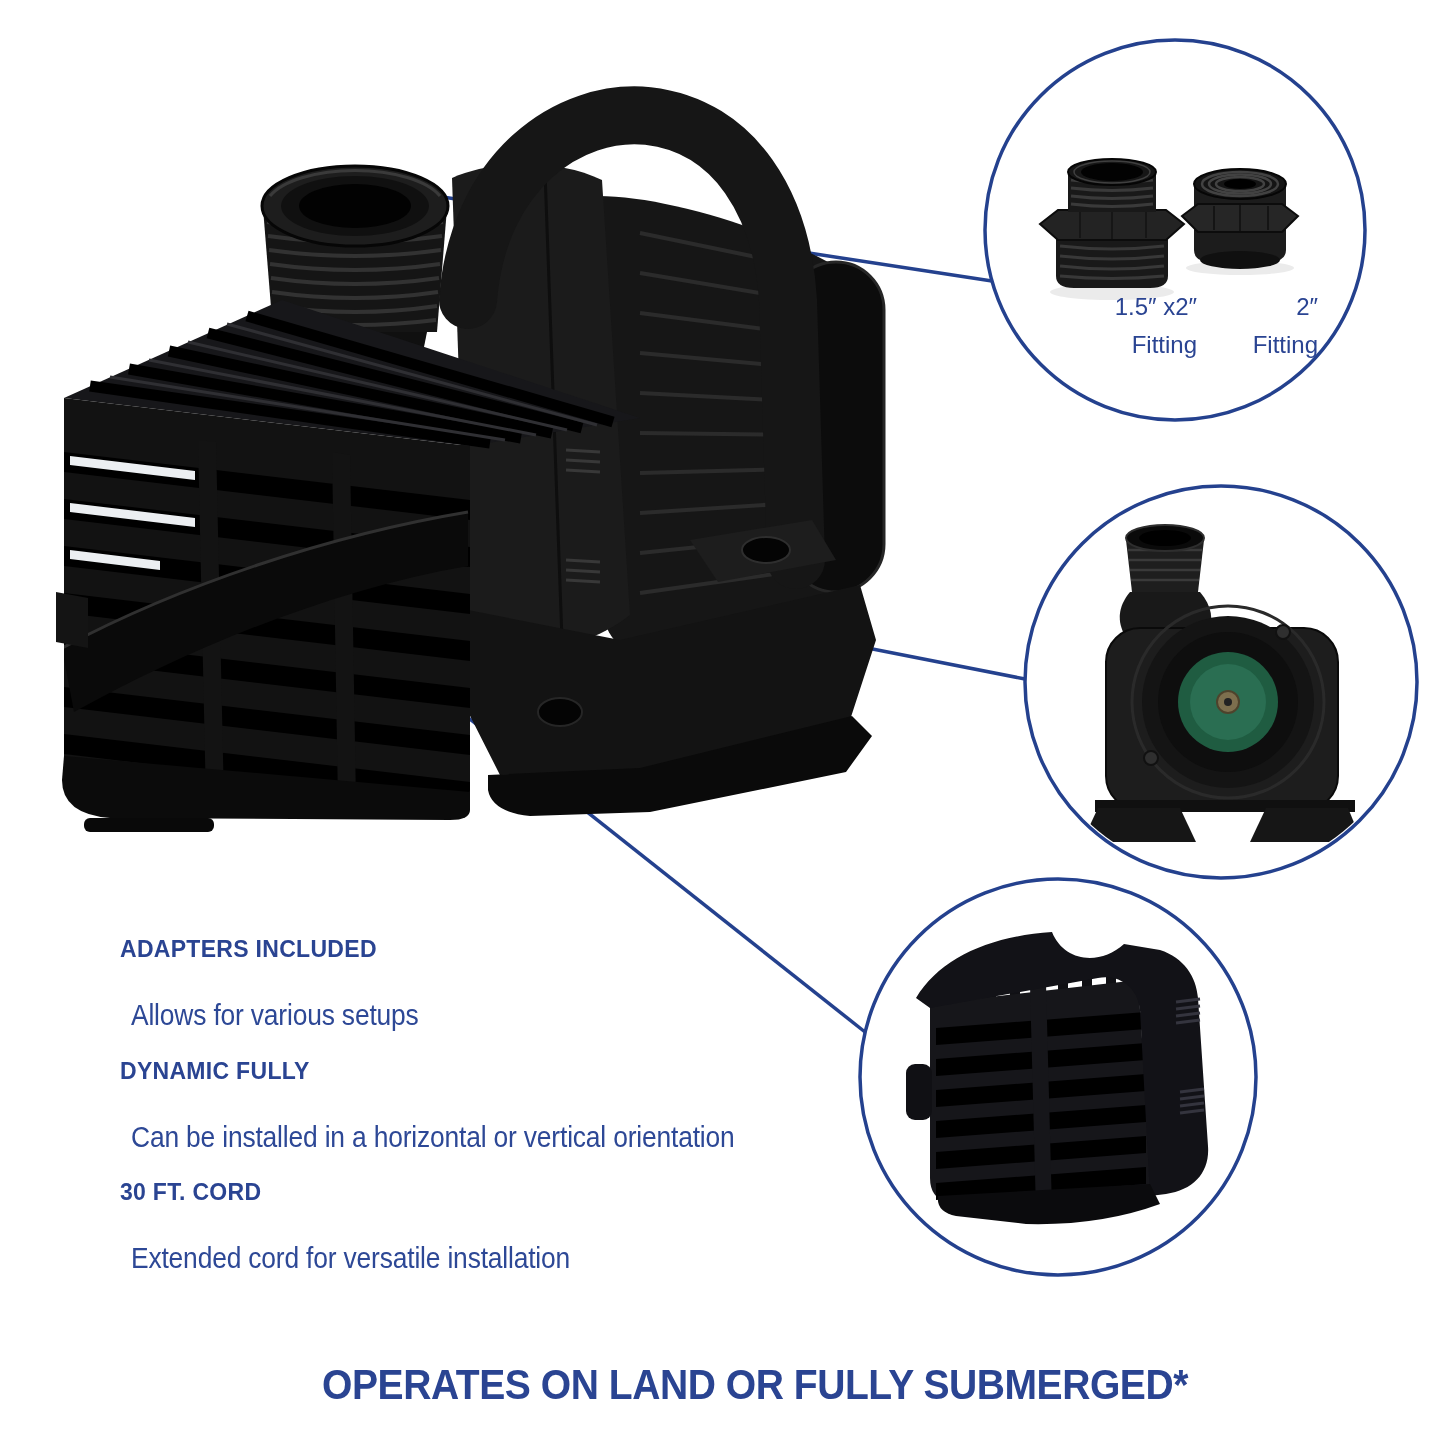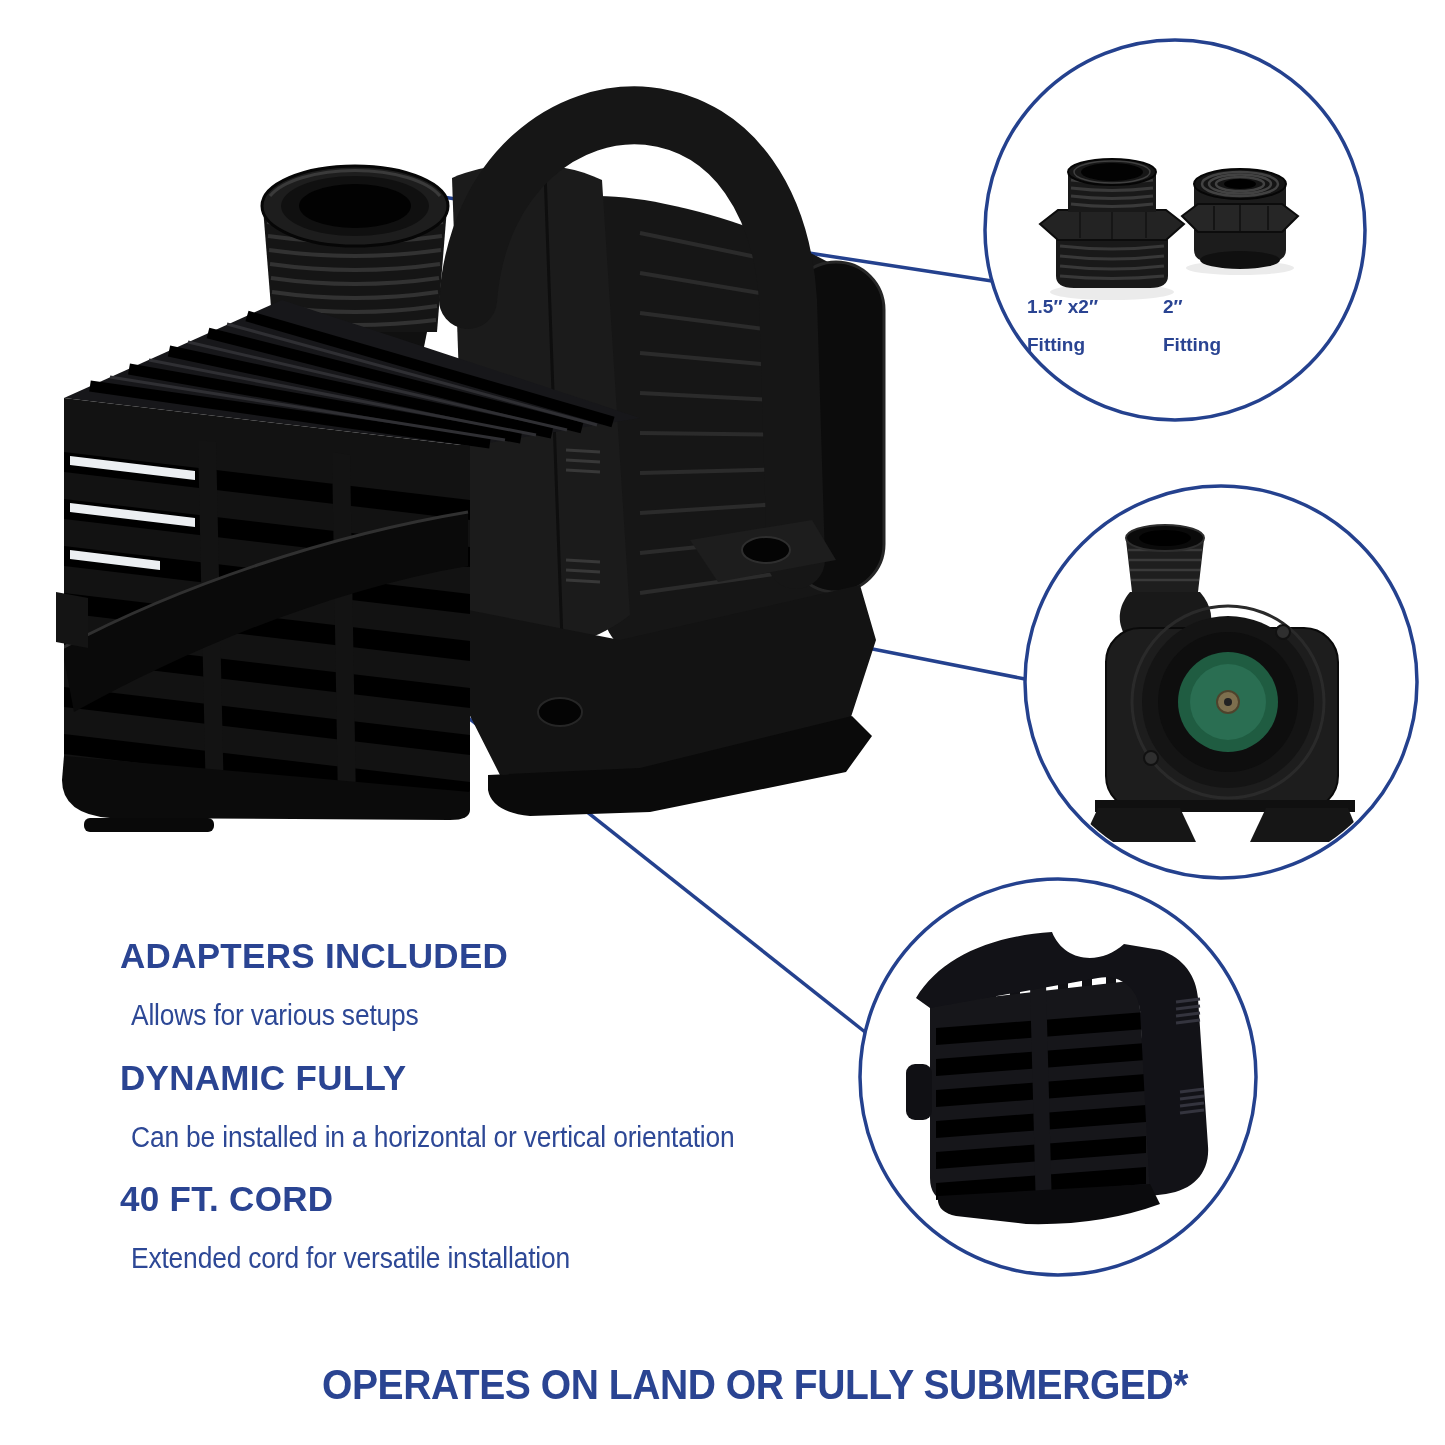--- a/index.html
+++ b/index.html
@@ -1,27 +1,27 @@
 <!DOCTYPE html>
 <html><head>
 <meta charset="utf-8">
 <style>
   html,body{margin:0;padding:0;background:#ffffff;}
   body{width:1445px;height:1445px;position:relative;font-family:"Liberation Sans",sans-serif;overflow:hidden;}
   .stage{position:absolute;left:0;top:0;width:1445px;height:1445px;}
   .txt{position:absolute;color:#2a4492;}
-  .feature-title{font-weight:700;font-size:35px;letter-spacing:.3px;white-space:nowrap;}
+  .feature-title{font-weight:700;font-size:23px;letter-spacing:.3px;white-space:nowrap;}
   .feature-desc{font-weight:400;font-size:30px;letter-spacing:-.2px;white-space:nowrap;color:#2d4896;transform:scaleX(.88);transform-origin:left top;}
   .f1t{left:120px;top:936px;}
   .f1d{left:131px;top:998px;}
   .f2t{left:120px;top:1058px;}
   .f2d{left:131px;top:1120px;}
   .f3t{left:120px;top:1179px;}
   .f3d{left:131px;top:1241px;}
-  .fitting-label{width:170px;text-align:left;font-weight:700;font-size:19px;line-height:38px;white-space:nowrap;}
+  .fitting-label{width:170px;text-align:right;font-weight:400;font-size:24px;line-height:38px;white-space:nowrap;}
   .fit-left{left:1027px;top:288px;}
   .fit-right{left:1163px;top:288px;width:155px;}
   .footer-note{left:275px;top:1361px;width:960px;text-align:center;font-weight:700;font-size:42px;letter-spacing:-.5px;white-space:nowrap;transform:scaleX(.93);transform-origin:center top;}
 </style>
 </head>
 <body>
 
 <svg class="stage" viewBox="0 0 1445 1445" aria-hidden="true">
   <defs>
     <clipPath id="cageFaceClip">
@@ -257,16 +257,16 @@
 </div>
 <div class="txt fitting-label fit-right">
   <div>2″</div>
   <div>Fitting</div>
 </div>
 
 <div class="txt feature-title f1t">ADAPTERS INCLUDED</div>
 <div class="txt feature-desc f1d">Allows for various setups</div>
 <div class="txt feature-title f2t">DYNAMIC FULLY</div>
 <div class="txt feature-desc f2d">Can be installed in a horizontal or vertical orientation</div>
-<div class="txt feature-title f3t">40 FT. CORD</div>
+<div class="txt feature-title f3t">30 FT. CORD</div>
 <div class="txt feature-desc f3d">Extended cord for versatile installation</div>
 
 <div class="txt footer-note">OPERATES ON LAND OR FULLY SUBMERGED*</div>
 
 </body></html>

